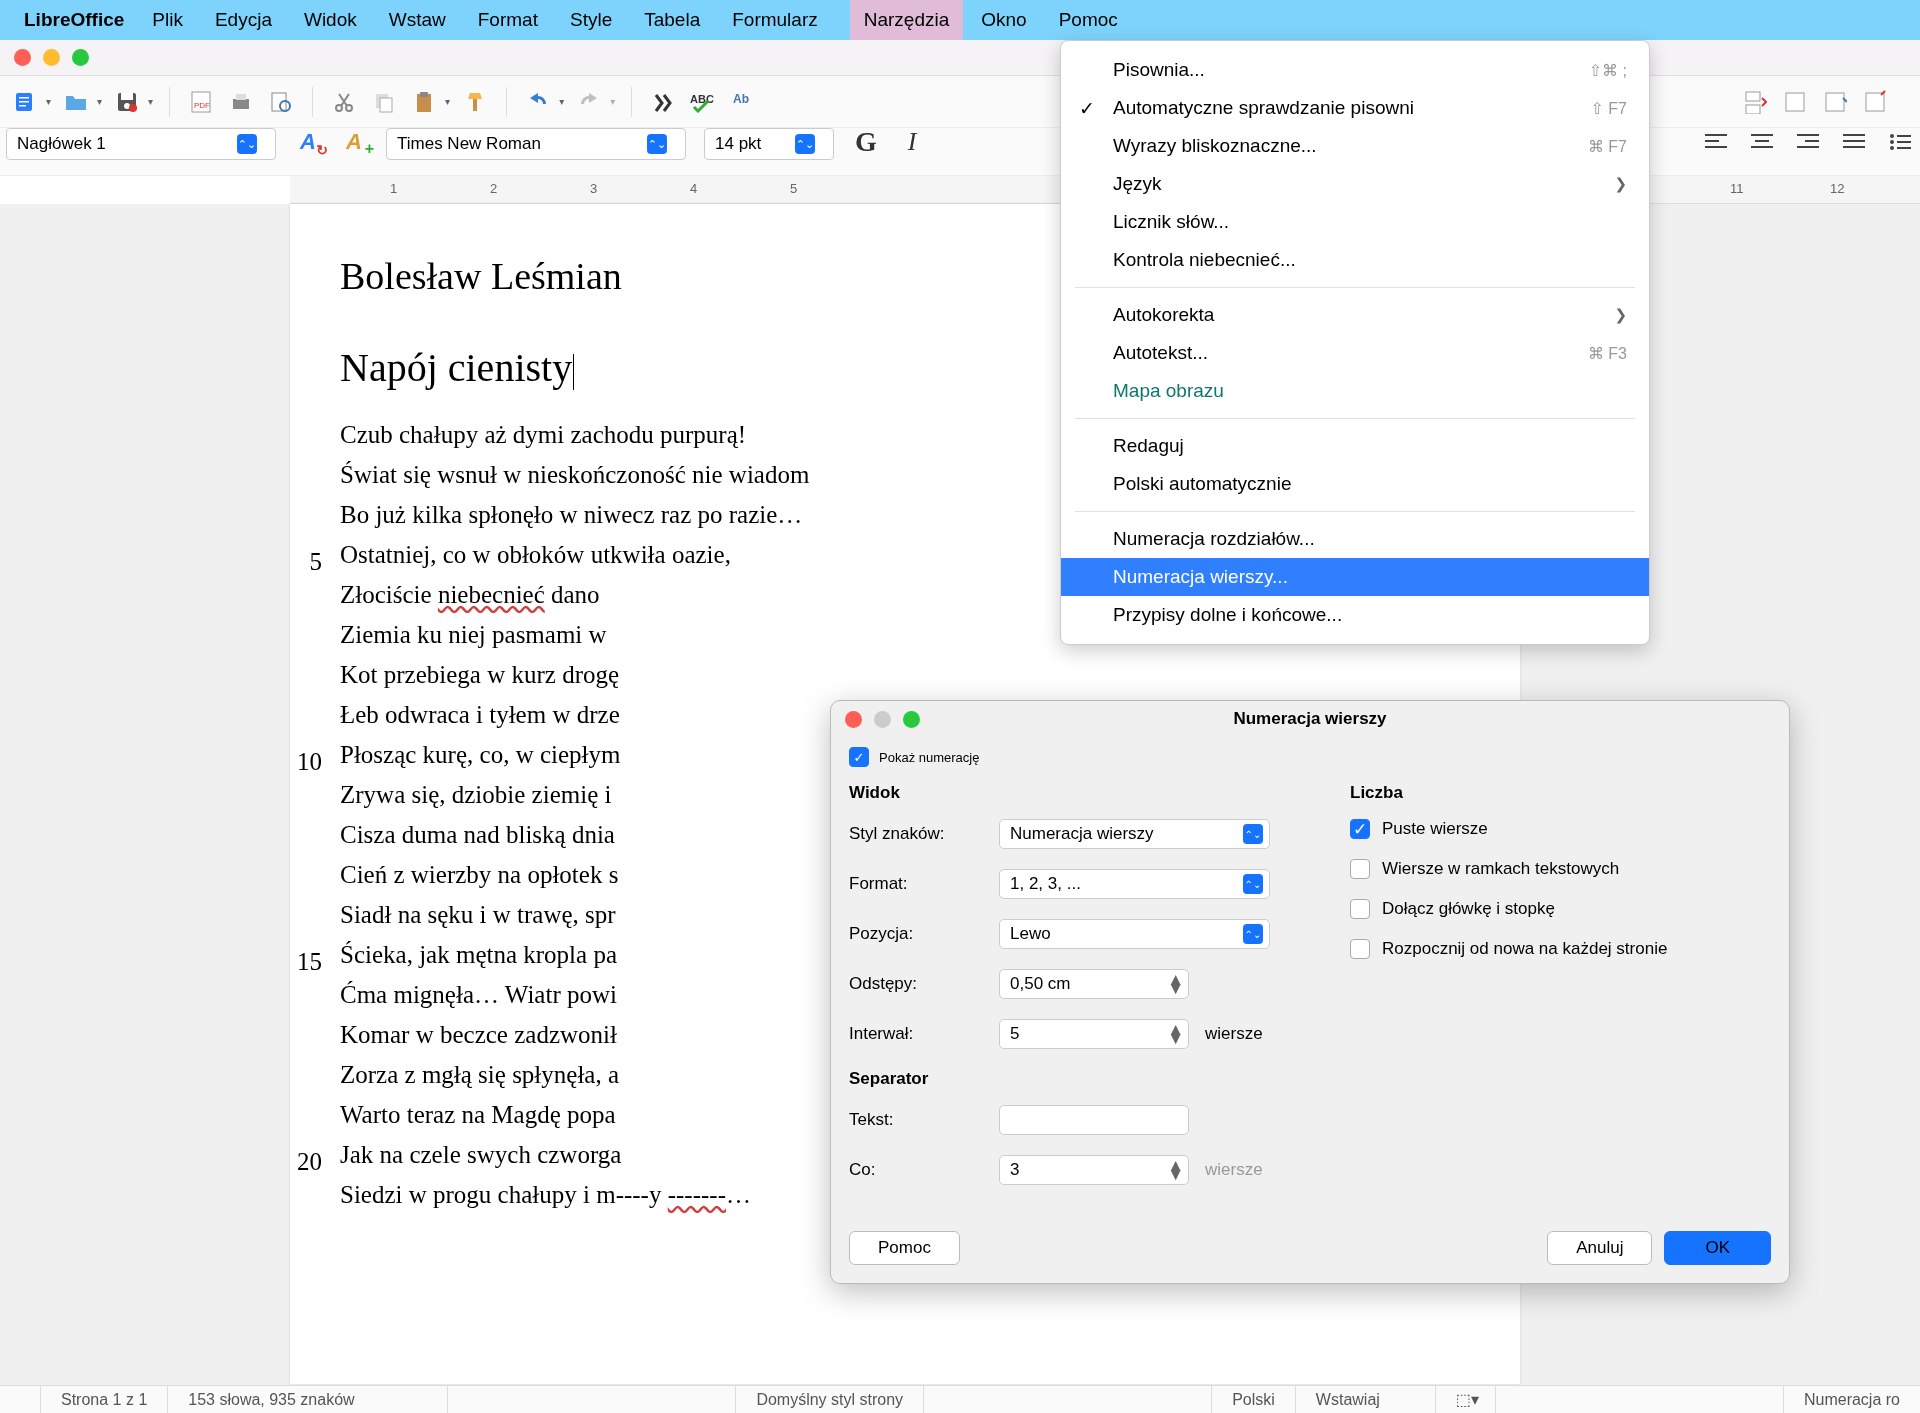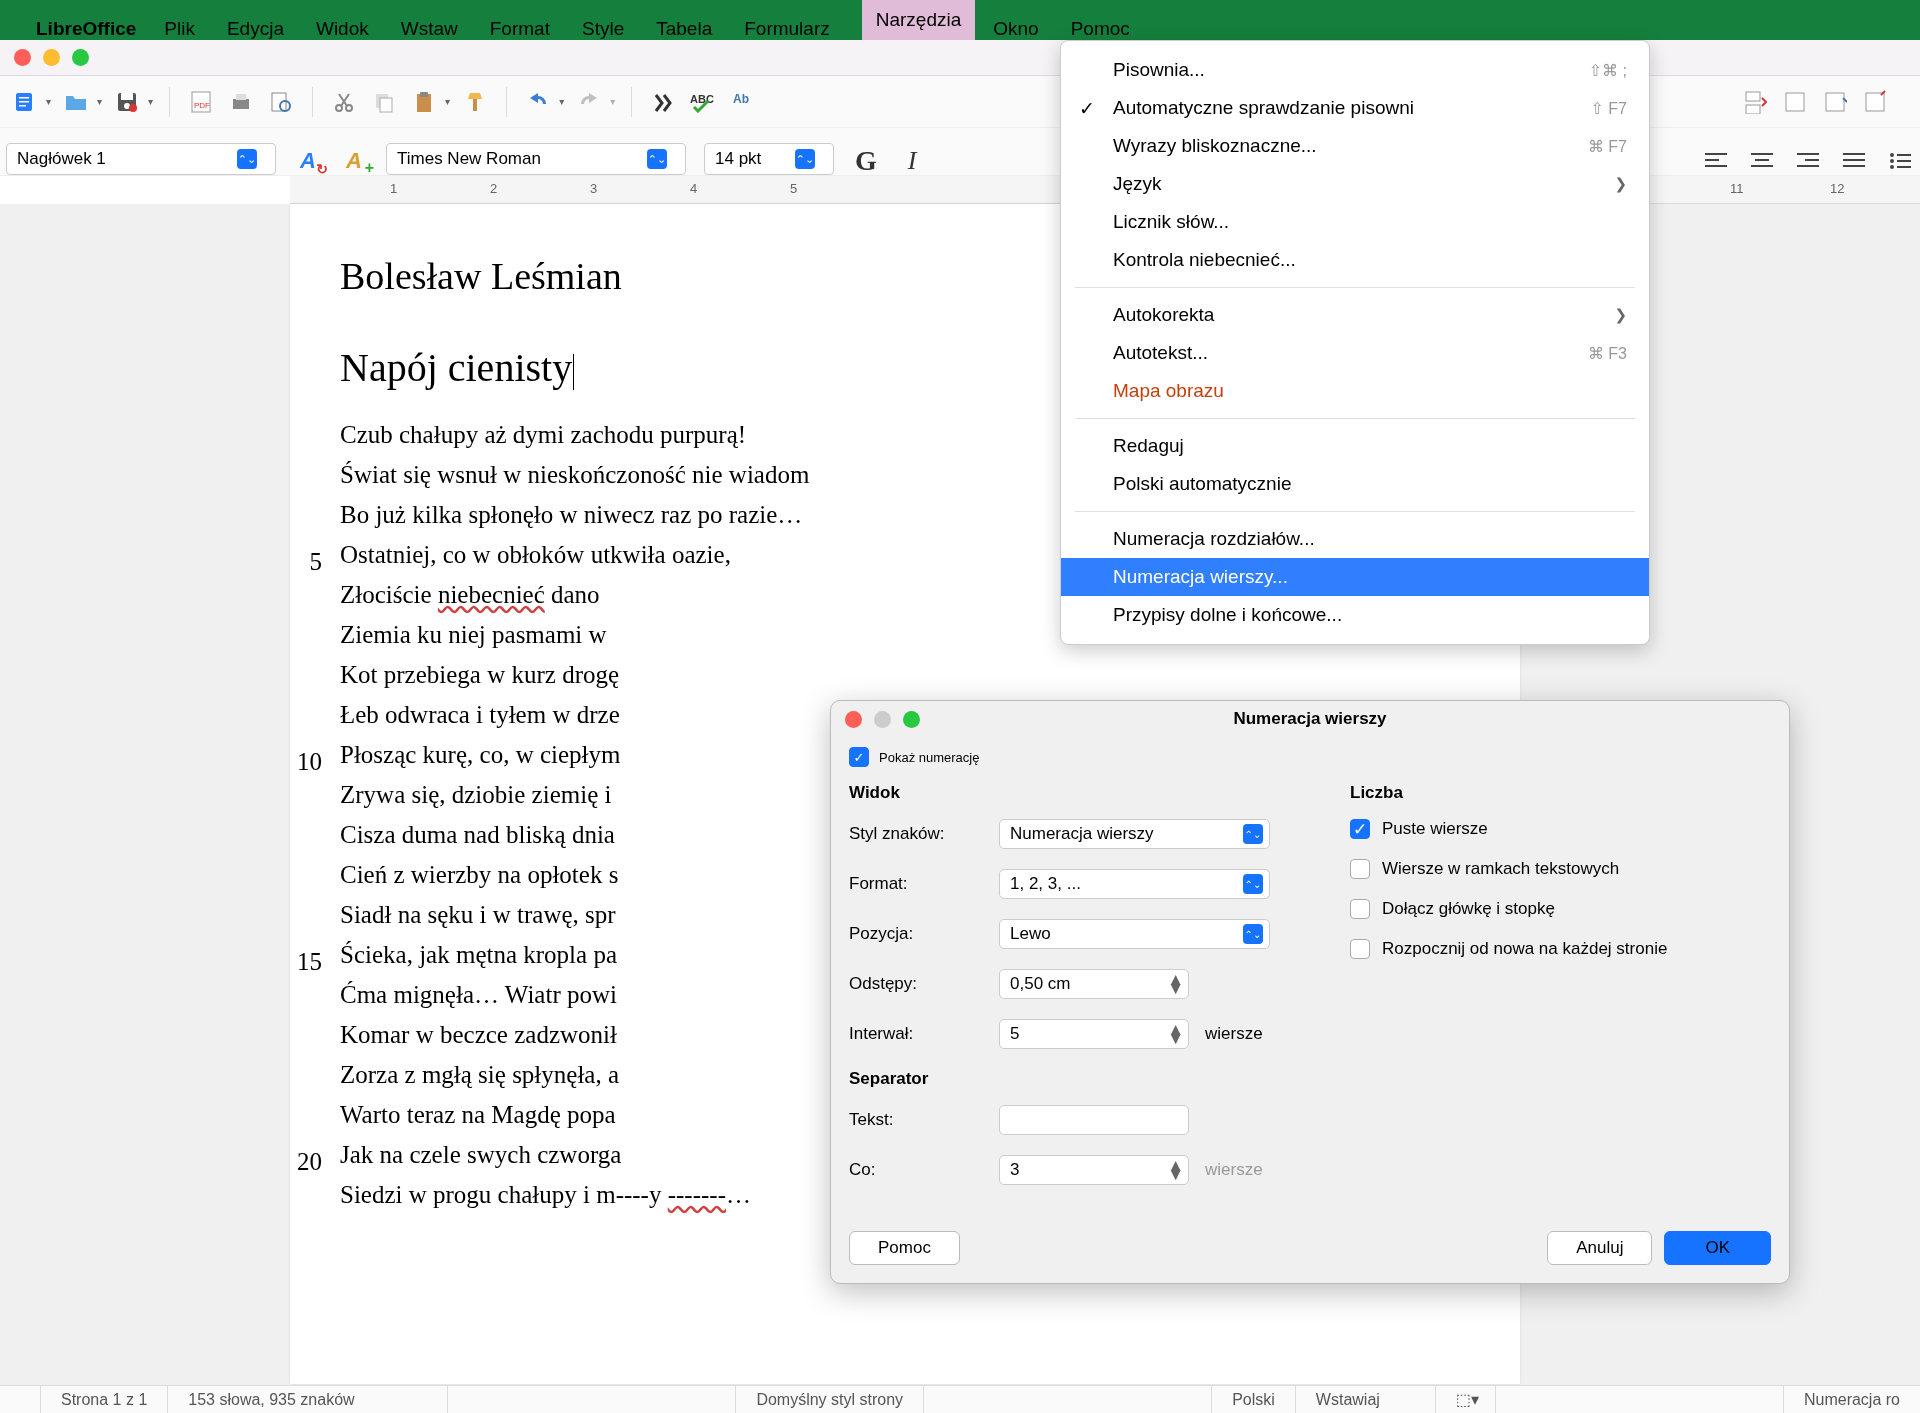--- a/index.html
+++ b/index.html
@@ -1,39 +1,39 @@
 <!DOCTYPE html>
 <html><head>
 <meta charset="utf-8">
 <style>
 * { box-sizing: border-box; margin: 0; padding: 0; }
 body { font-family: -apple-system, "Helvetica Neue", Arial, sans-serif; font-size: 13px; background: #fff; overflow: hidden; width: 1920px; height: 1413px; position: relative; }
 
 
-.menubar { background: #15803d; height: 40px; display: flex; align-items: flex-end; padding: 0 36px; font-size: 19px; }
+.menubar { background: #7dd3fc; height: 40px; display: flex; align-items: center; padding: 0 24px; font-size: 19px; }
 .menubar .app-name { font-weight: bold; margin-right: 28px; }
 .menubar .menu-item { margin-right: 32px; cursor: default; }
 .menubar .menu-item.active { background: #e0bcd8; padding: 9px 14px; margin-right: 18px; }
 
 
 .window-chrome { height: 36px; background: #f5f3f5; display: flex; align-items: center; padding-left: 14px; gap: 12px; border-bottom: 1px solid #ddd; }
 .traffic-dot { width: 17px; height: 17px; border-radius: 50%; }
 .traffic-red { background: #ff5f57; }
 .traffic-yellow { background: #febc2e; }
 .traffic-green { background: #28c840; }
 
 
 .toolbar { height: 52px; background: #fafafa; display: flex; align-items: center; padding: 0 10px; gap: 16px; border-bottom: 1px solid #eee; }
 .tb-icon { width: 30px; height: 30px; display: inline-flex; align-items: center; justify-content: center; color: #555; }
 .tb-sep { width: 1px; height: 30px; background: #ddd; }
 .tb-group { display: flex; align-items: center; gap: 10px; }
 .dd-arrow { font-size: 10px; color: #666; margin-left: -4px; }
 
 
-.formatbar { height: 48px; background: #fafafa; display: flex; align-items: flex-end; padding: 0 6px; gap: 18px; border-bottom: 1px solid #eee; }
+.formatbar { height: 48px; background: #fafafa; display: flex; align-items: flex-start; padding: 0 6px; gap: 18px; border-bottom: 1px solid #eee; }
 .combo { display: flex; align-items: center; background: #fff; border: 1px solid #ccc; border-radius: 4px; height: 32px; padding: 0 6px 0 10px; }
 .combo input { border: none; outline: none; font-size: 17px; background: transparent; }
 .combo .arrow { background: #1573ff; color: #fff; border-radius: 4px; width: 20px; height: 20px; display: flex; align-items: center; justify-content: center; font-size: 11px; }
 .fmt-icon { width: 28px; height: 28px; display: inline-flex; align-items: center; justify-content: center; font-size: 22px; color: #333; }
 
 
 .ruler { height: 28px; background: #f5f5f5; border-bottom: 1px solid #ddd; position: relative; margin-left: 290px; font-size: 13px; color: #666; }
 .ruler-tick { position: absolute; top: 5px; }
 
 
@@ -48,21 +48,21 @@
 .squiggle { text-decoration: underline wavy #d04040; text-decoration-skip-ink: none; }
 
 
 .dropdown { position: absolute; top: 40px; left: 1060px; width: 590px; background: #fff; border: 1px solid #ccc; border-radius: 8px; box-shadow: 0 6px 20px rgba(0,0,0,0.2); padding: 10px 0; z-index: 100; }
 .dd-item { display: flex; align-items: center; padding: 8px 22px; font-size: 19px; position: relative; }
 .dd-item .check { position: absolute; left: 18px; }
 .dd-item .label { margin-left: 30px; flex: 1; }
 .dd-item .shortcut { color: #999; font-size: 16px; }
 .dd-item .sub-arrow { color: #666; font-size: 15px; }
 .dd-item.highlighted { background: #2f7fff; color: #fff; }
-.dd-item.disabled { color: #c2410c; }
+.dd-item.disabled { color: #0f766e; }
 .dd-sep { height: 1px; background: #e0e0e0; margin: 8px 14px; }
 
 
 .dialog { position: absolute; top: 700px; left: 830px; width: 960px; background: #f1f0f1; border: 1px solid #bbb; border-radius: 10px; box-shadow: 0 8px 30px rgba(0,0,0,0.25); z-index: 200; }
 .dialog-titlebar { height: 36px; display: flex; align-items: center; padding-left: 14px; gap: 12px; position: relative; }
 .dialog-title { position: absolute; left: 0; right: 0; text-align: center; font-weight: bold; font-size: 17px; }
 .dialog-body { padding: 10px 18px 14px 18px; }
 .dlg-check-row { display: flex; align-items: center; gap: 10px; margin-bottom: 16px; }
 .dlg-columns { display: flex; gap: 80px; }
 .dlg-col { flex: 1; }

